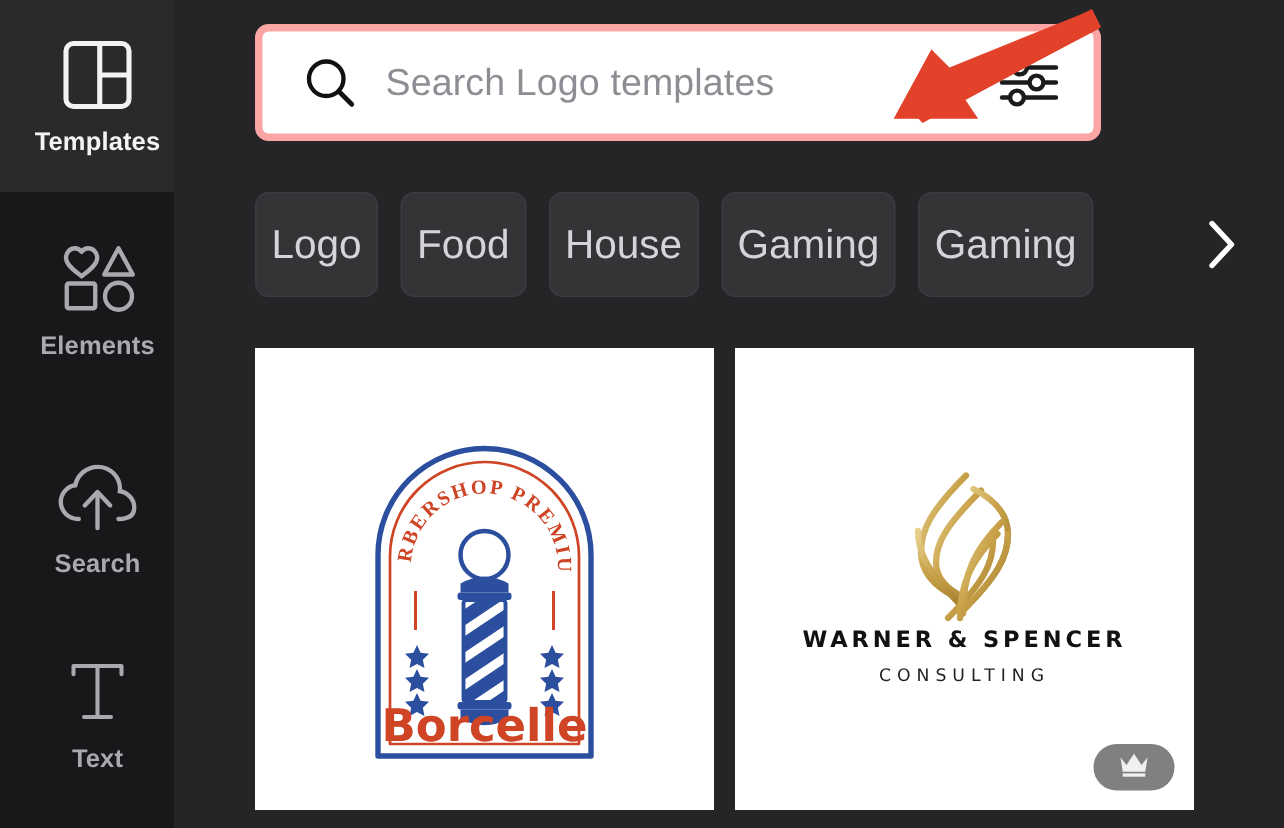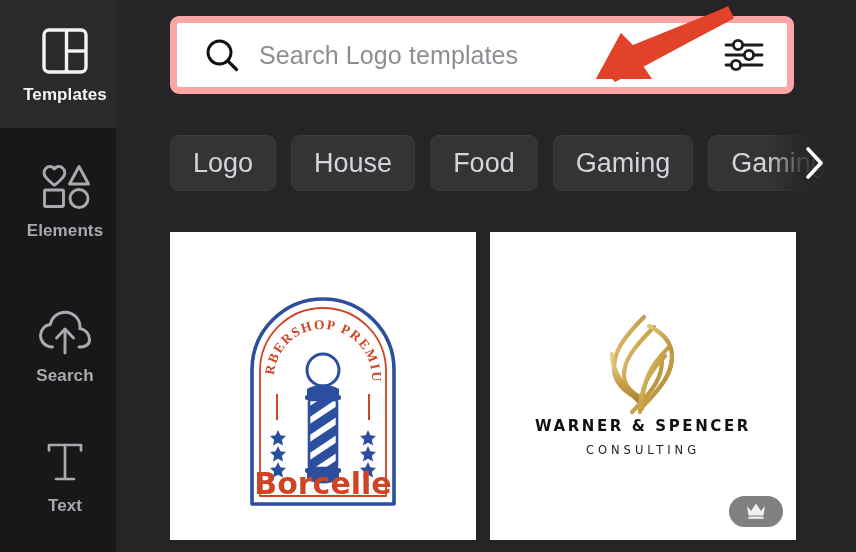--- a/index.html
+++ b/index.html
@@ -63,23 +63,23 @@
     position: relative;
     width: 726px; height: 552px;
     background: #252528;
     flex: none;
   }
 
   
   .search-wrap {
     position: absolute;
     left: 54px; top: 16px;
-    width: 624px; height: 78px;
+    width: 564px; height: 78px;
     background: #ffffff;
-    border: 7px solid #fca5a5;
+    border: 5px solid #fca5a5;
     border-radius: 9px;
     display: flex;
     align-items: center;
     padding: 0 22px 0 26px;
     gap: 18px;
   }
   .search-input {
     flex: 1;
     border: none;
     outline: none;
@@ -101,28 +101,28 @@
   }
   .chips-track {
     position: absolute;
     left: 54px; top: 0;
     display: flex;
     gap: 15px;
     height: 70px;
     align-items: center;
   }
   .chip {
-    height: 56px;
+    height: 70px;
     background: #343437;
     border: 1px solid #3c3c40;
     border-radius: 9px;
     display: flex;
     align-items: center;
     justify-content: center;
-    padding: 0 22px;
+    padding: 0 10px;
     color: #d5d5d9;
     font-size: 27px;
     white-space: nowrap;
     cursor: pointer;
     user-select: none;
   }
   .chips-fade {
     position: absolute;
     right: 0; top: 0;
     width: 74px; height: 70px;
@@ -246,24 +246,24 @@
         </svg>
       </span>
     </div>
 
     <div class="chips-row">
       <div class="chips-track">
         <div class="chip">
           <span>Logo</span>
         </div>
         <div class="chip">
+          <span>Food</span>
+        </div>
+        <div class="chip">
           <span>House</span>
-        </div>
-        <div class="chip">
-          <span>Food</span>
         </div>
         <div class="chip">
           <span>Gaming</span>
         </div>
         <div class="chip">
           <span>Gaming</span>
         </div>
       </div>
       <div class="chips-fade"></div>
       <div class="chips-next">

